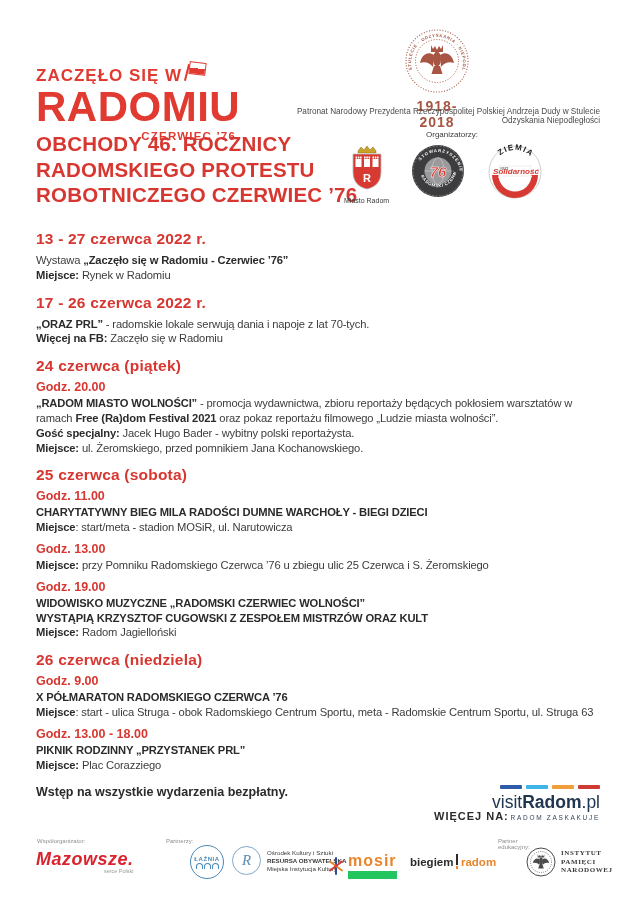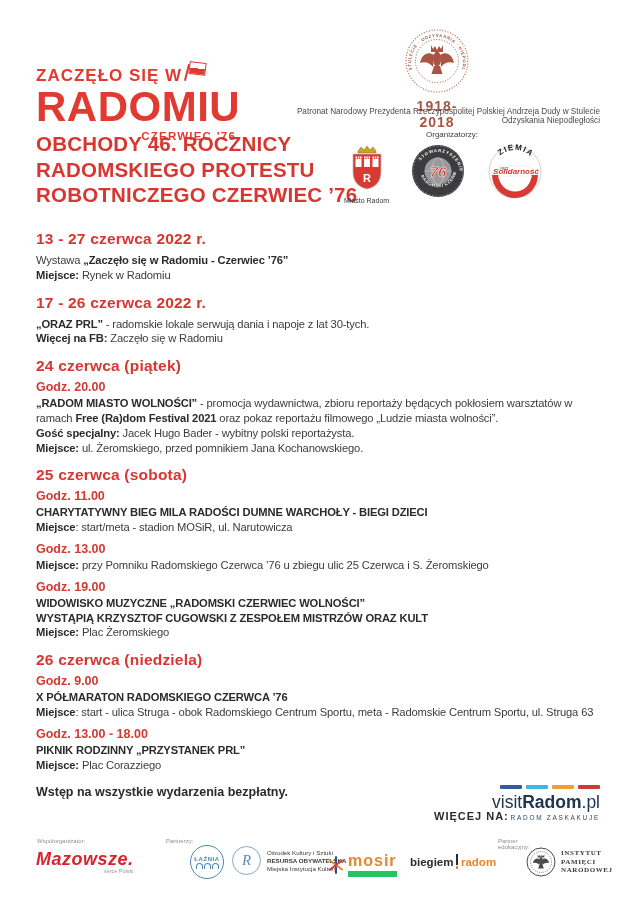--- a/index.html
+++ b/index.html
@@ -64,21 +64,21 @@
   .lz-name{font-size:6px;font-weight:700;letter-spacing:0.6px;}
   .lz-arches{display:flex;gap:1px;margin-top:1px;}
   .arch{width:5px;height:5px;border:1px solid #4a89b8;border-bottom:none;border-radius:4px 4px 0 0;}
 
   .resursa{position:absolute;left:232px;top:10px;display:flex;gap:6px;align-items:center;}
   .rs-mark{width:29px;height:29px;border:1.2px solid #7fa8c9;border-radius:50%;color:#5b8db5;font-style:italic;display:flex;align-items:center;justify-content:center;font-size:15px;font-family:"Liberation Serif",serif;box-sizing:border-box;}
   .rs-text{font-size:6.2px;color:#3a3a3a;line-height:8px;}
   .rs-text .b{font-weight:800;}
 
   .mosir{position:absolute;left:328px;top:16px;display:flex;align-items:center;gap:4px;}
-  .ms-name{font-size:16px;color:#e8862d;font-weight:700;letter-spacing:1px;border-bottom:6px solid #22c55e;padding-bottom:1px;}
+  .ms-name{font-size:16px;color:#e8862d;font-weight:700;letter-spacing:1px;border-bottom:8px solid #22c55e;padding-bottom:1px;}
 
   .biegiem{position:absolute;left:410px;top:20px;display:flex;font-size:11.5px;font-weight:800;}
   .bg-1{color:#2b2b2b;}
   .bang{display:flex;flex-direction:column;align-items:center;gap:1px;margin:0 2.5px;position:relative;top:-2px;}
   .bang-bar{width:2.5px;height:11px;background:#2b2b2b;}
   .bang-dot{width:2.5px;height:2.5px;background:#e8862d;}
   .bg-2{color:#e8862d;}
 
   .ipn{position:absolute;left:526px;top:11px;display:flex;align-items:center;gap:5px;}
   .ipn-text{font-family:"Liberation Serif",serif;font-size:7px;font-weight:700;color:#3a3a3a;line-height:8.5px;letter-spacing:0.6px;}
@@ -198,21 +198,21 @@
         <div class="section">
           <div class="section-heading">13 - 27 czerwca 2022 r.</div>
           <div class="event">
             <div class="line"><span>Wystawa </span><span class="b">„Zaczęło się w Radomiu - Czerwiec ’76”</span></div>
             <div class="line"><span class="b">Miejsce: </span><span>Rynek w Radomiu</span></div>
           </div>
         </div>
         <div class="section">
           <div class="section-heading">17 - 26 czerwca 2022 r.</div>
           <div class="event">
-            <div class="line"><span class="b">„ORAZ PRL” </span><span>- radomskie lokale serwują dania i napoje z lat 30-tych.</span></div>
+            <div class="line"><span class="b">„ORAZ PRL” </span><span>- radomskie lokale serwują dania i napoje z lat 70-tych.</span></div>
             <div class="line"><span class="b">Więcej na FB: </span><span>Zaczęło się w Radomiu</span></div>
           </div>
         </div>
         <div class="section">
           <div class="section-heading">24 czerwca (piątek)</div>
           <div class="event">
             <div class="event-time">Godz. 20.00</div>
             <div class="line"><span class="b">„RADOM MIASTO WOLNOŚCI” </span><span>- promocja wydawnictwa, zbioru reportaży będących pokłosiem warsztatów w ramach </span><span class="b">Free (Ra)dom Festival 2021 </span><span>oraz pokaz reportażu filmowego „Ludzie miasta wolności”.</span></div>
             <div class="line"><span class="b">Gość specjalny: </span><span>Jacek Hugo Bader - wybitny polski reportażysta.</span></div>
             <div class="line"><span class="b">Miejsce: </span><span>ul. Żeromskiego, przed pomnikiem Jana Kochanowskiego.</span></div>
@@ -226,21 +226,21 @@
             <div class="line"><span class="b">Miejsce</span><span>: start/meta - stadion MOSiR, ul. Narutowicza</span></div>
           </div>
           <div class="event">
             <div class="event-time">Godz. 13.00</div>
             <div class="line"><span class="b">Miejsce: </span><span>przy Pomniku Radomskiego Czerwca ’76 u zbiegu ulic 25 Czerwca i S. Żeromskiego</span></div>
           </div>
           <div class="event">
             <div class="event-time">Godz. 19.00</div>
             <div class="line"><span class="b">WIDOWISKO MUZYCZNE „RADOMSKI CZERWIEC WOLNOŚCI”</span></div>
             <div class="line"><span class="b">WYSTĄPIĄ KRZYSZTOF CUGOWSKI Z ZESPOŁEM MISTRZÓW ORAZ KULT</span></div>
-            <div class="line"><span class="b">Miejsce: </span><span>Plac Żeromskiego</span></div>
+            <div class="line"><span class="b">Miejsce: </span><span>Radom Jagielloński</span></div>
           </div>
         </div>
         <div class="section">
           <div class="section-heading">26 czerwca (niedziela)</div>
           <div class="event">
             <div class="event-time">Godz. 9.00</div>
             <div class="line"><span class="b">X PÓŁMARATON RADOMSKIEGO CZERWCA ’76</span></div>
             <div class="line"><span class="b">Miejsce</span><span>: start - ulica Struga - obok Radomskiego Centrum Sportu, meta - Radomskie Centrum Sportu, ul. Struga 63</span></div>
           </div>
           <div class="event">

